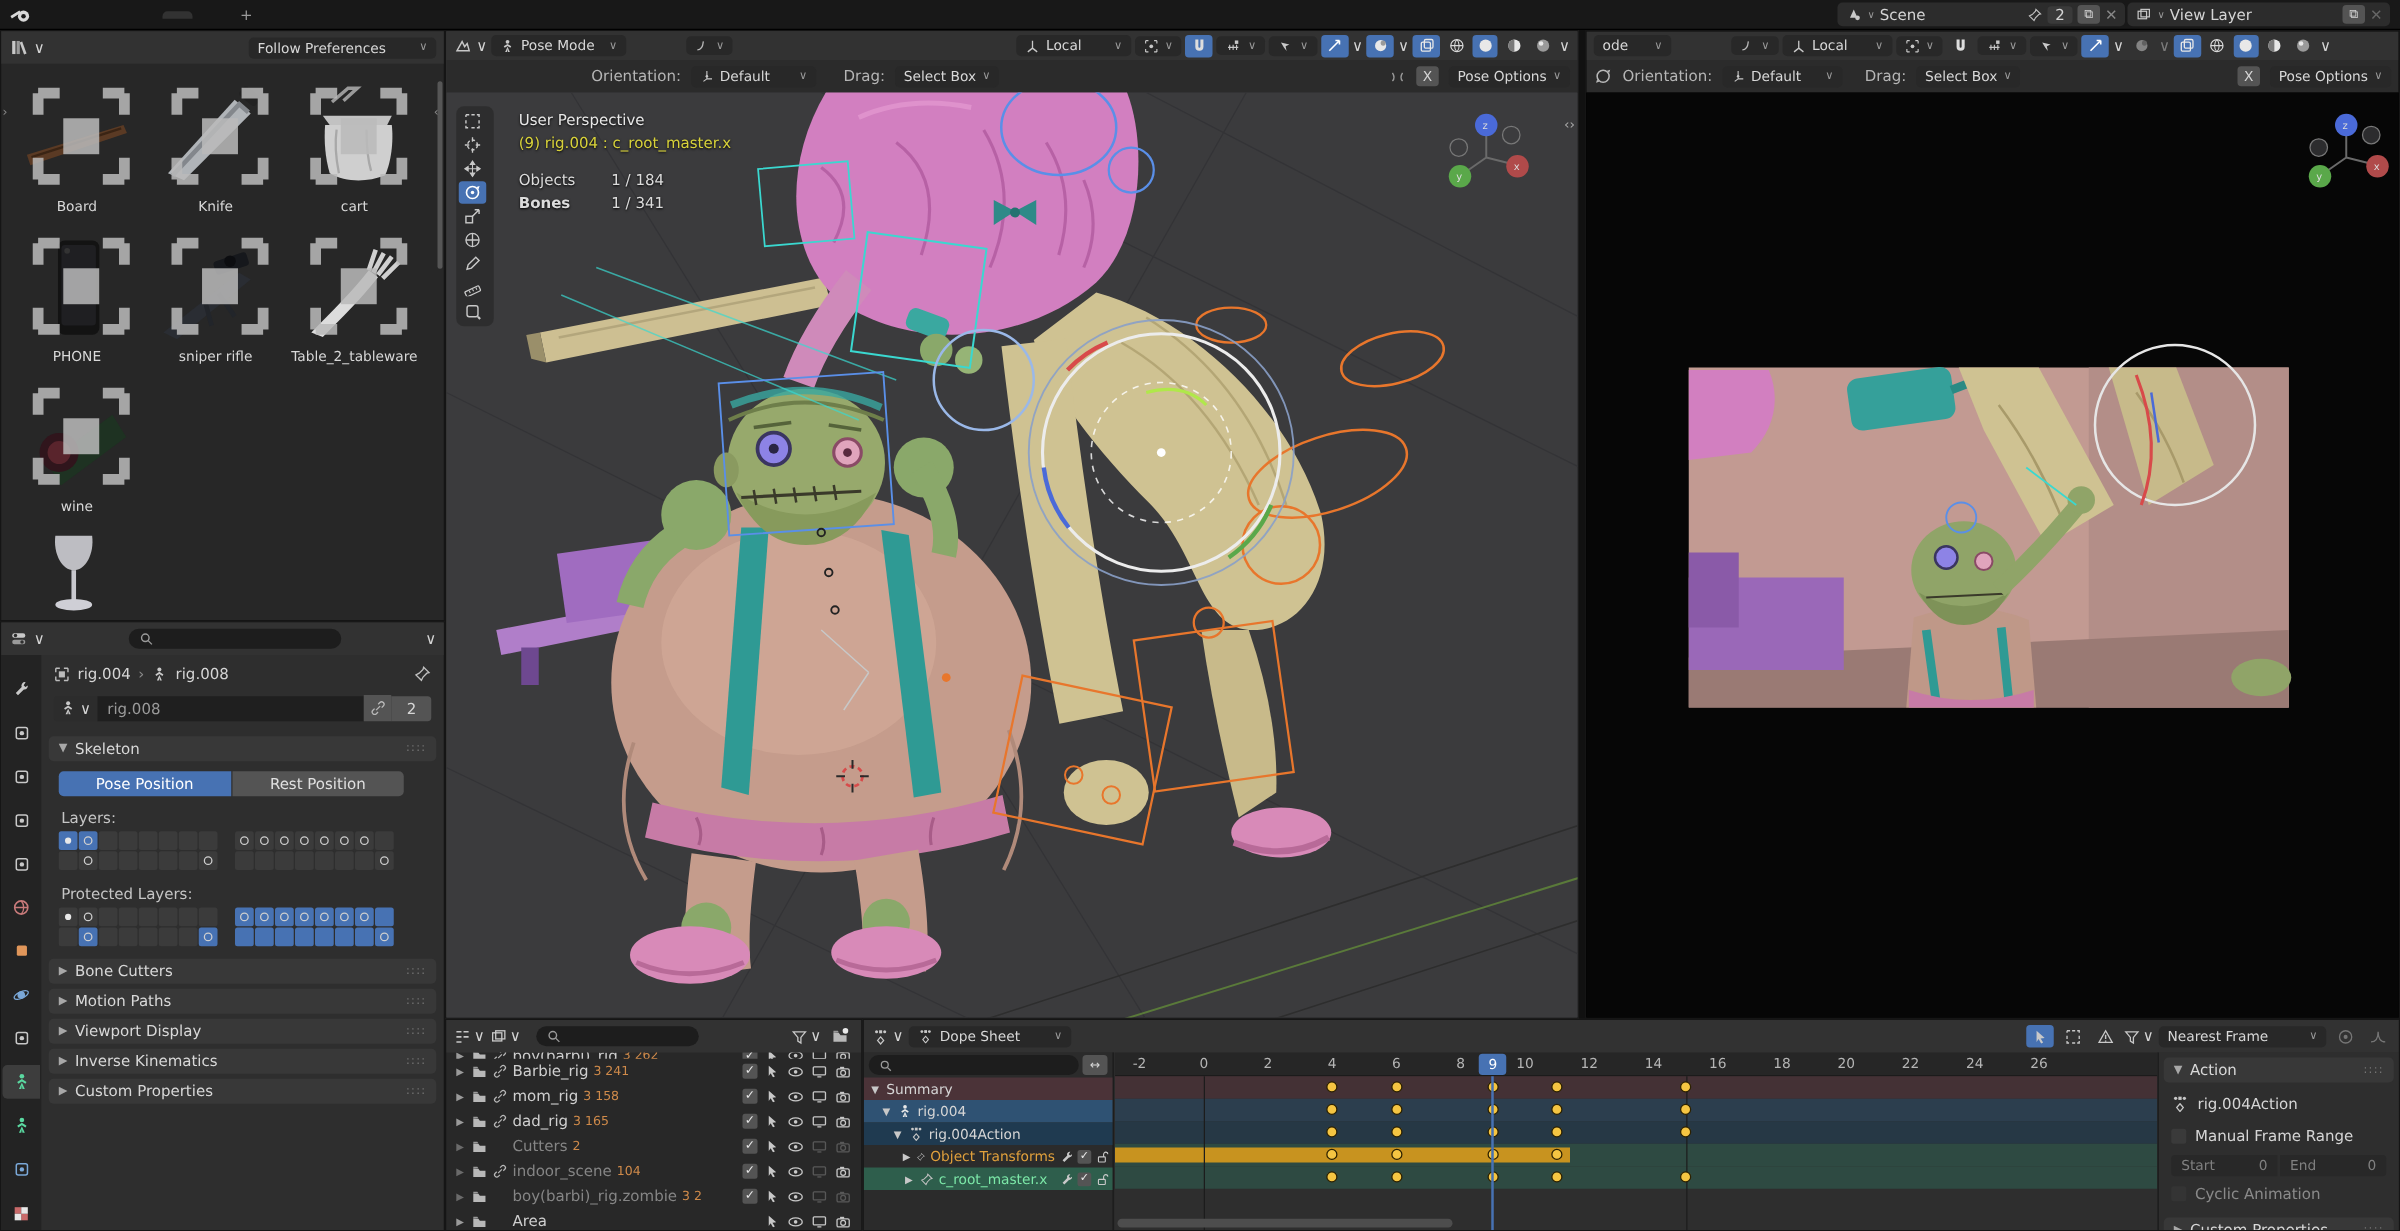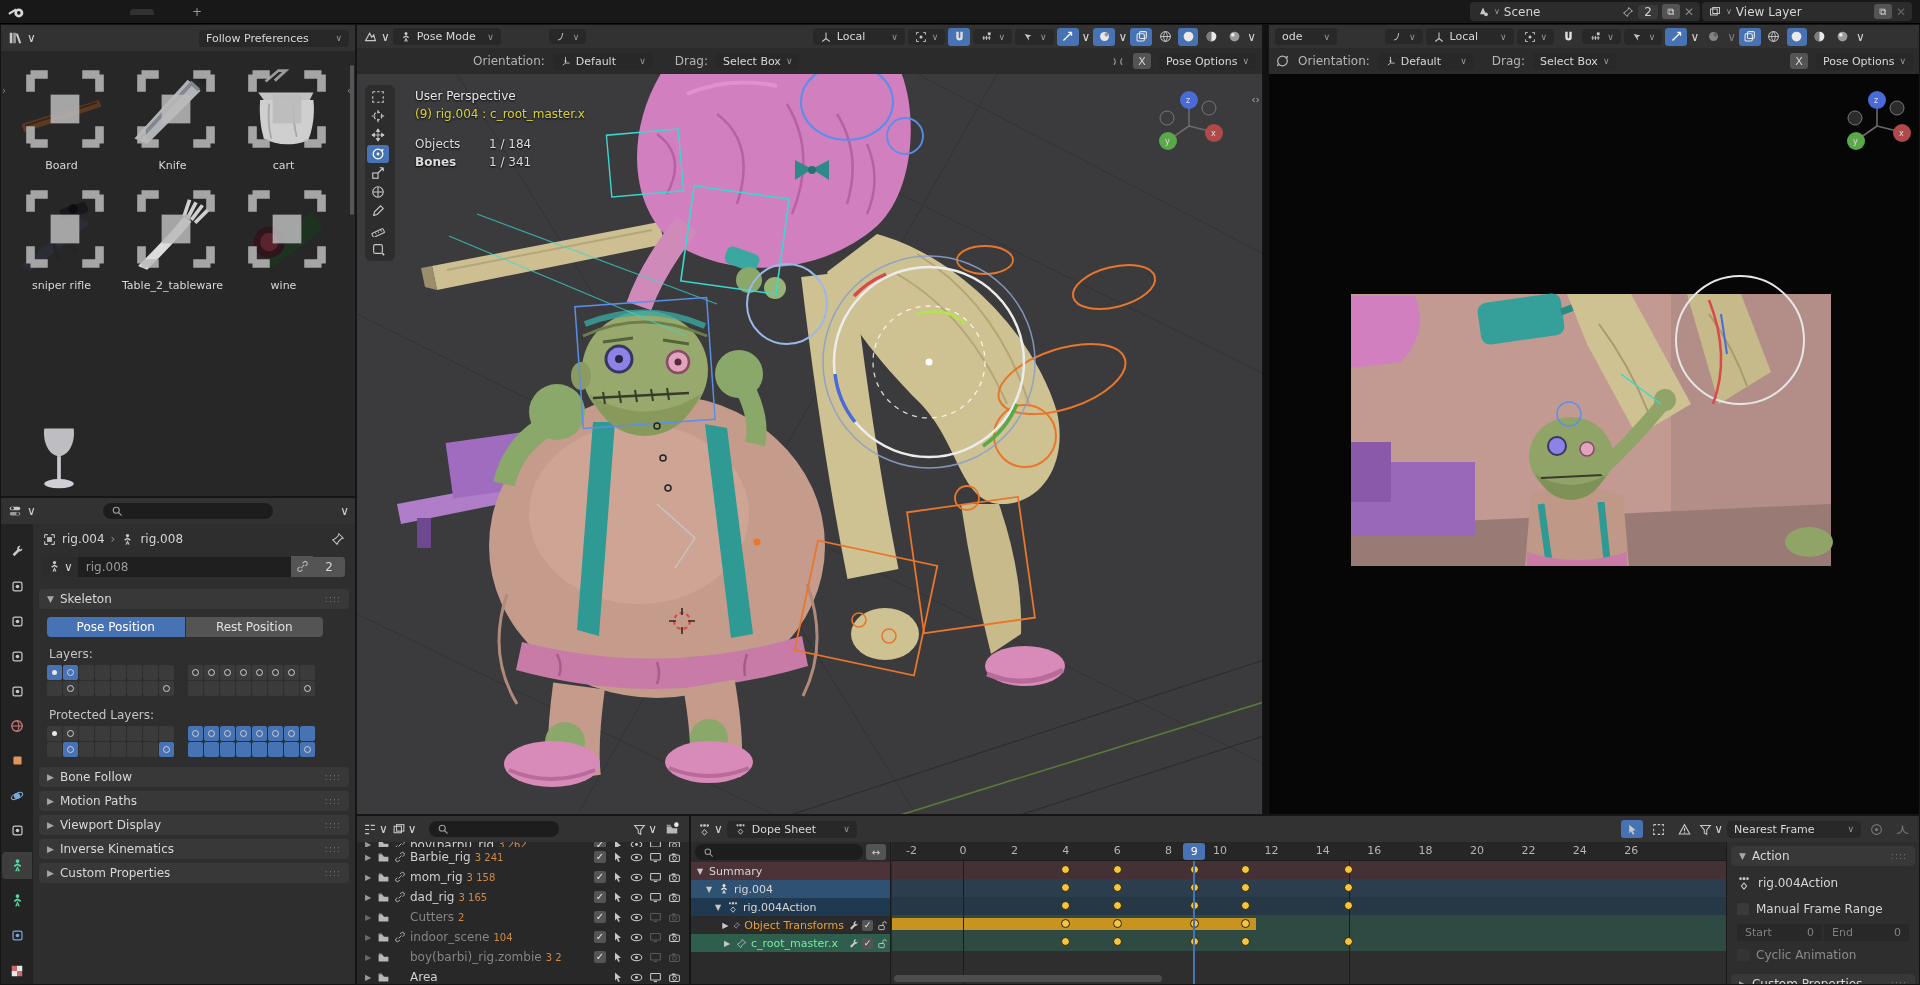--- a/index.html
+++ b/index.html
@@ -319,20 +319,30 @@
           <use href="#th-cart"></use>
         </svg>
         <svg class="badge-ic" width="14" height="14" viewBox="0 0 16 16">
           <path d="M2 2h3M11 2h3M2 14h3M11 14h3M2 2v3M2 11v3M14 2v3M14 11v3" stroke="#bbb" stroke-width="1.5"></path>
           <rect x="5.5" y="5.5" width="5" height="5" fill="#bbb"></rect>
         </svg>
         <span class="nm">cart</span>
       </div>
       <div class="asset" style="position:relative;">
         <svg>
+          <use href="#th-phone"></use>
+        </svg>
+        <svg class="badge-ic" width="14" height="14" viewBox="0 0 16 16">
+          <path d="M2 2h3M11 2h3M2 14h3M11 14h3M2 2v3M2 11v3M14 2v3M14 11v3" stroke="#bbb" stroke-width="1.5"></path>
+          <rect x="5.5" y="5.5" width="5" height="5" fill="#bbb"></rect>
+        </svg>
+        <span class="nm">PHONE</span>
+      </div>
+      <div class="asset" style="position:relative;">
+        <svg>
           <use href="#th-rifle"></use>
         </svg>
         <svg class="badge-ic" width="14" height="14" viewBox="0 0 16 16">
           <path d="M2 2h3M11 2h3M2 14h3M11 14h3M2 2v3M2 11v3M14 2v3M14 11v3" stroke="#bbb" stroke-width="1.5"></path>
           <rect x="5.5" y="5.5" width="5" height="5" fill="#bbb"></rect>
         </svg>
         <span class="nm">sniper rifle</span>
       </div>
       <div class="asset" style="position:relative;">
         <svg>
@@ -580,21 +590,21 @@
             <div class="lcell sel"></div>
             <div class="lcell sel"></div>
             <div class="lcell sel circ"></div>
           </div>
       </div>
     </div>
     <div id="prop-panels" style="margin-top:6px;">
 
     <div class="panelhead">
           <span class="caret">▶</span>
-          <span>Bone Follow</span>
+          <span>Bone Cutters</span>
           <span class="grip">::::</span>
         </div>
         <div class="panelhead">
           <span class="caret">▶</span>
           <span>Motion Paths</span>
           <span class="grip">::::</span>
         </div>
         <div class="panelhead">
           <span class="caret">▶</span>
           <span>Viewport Display</span>

